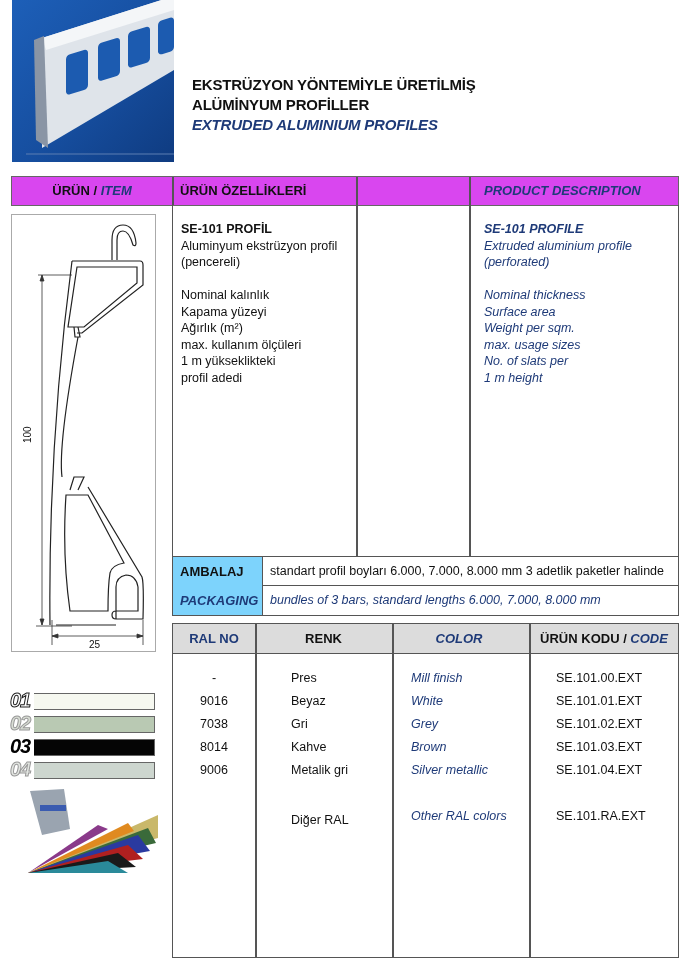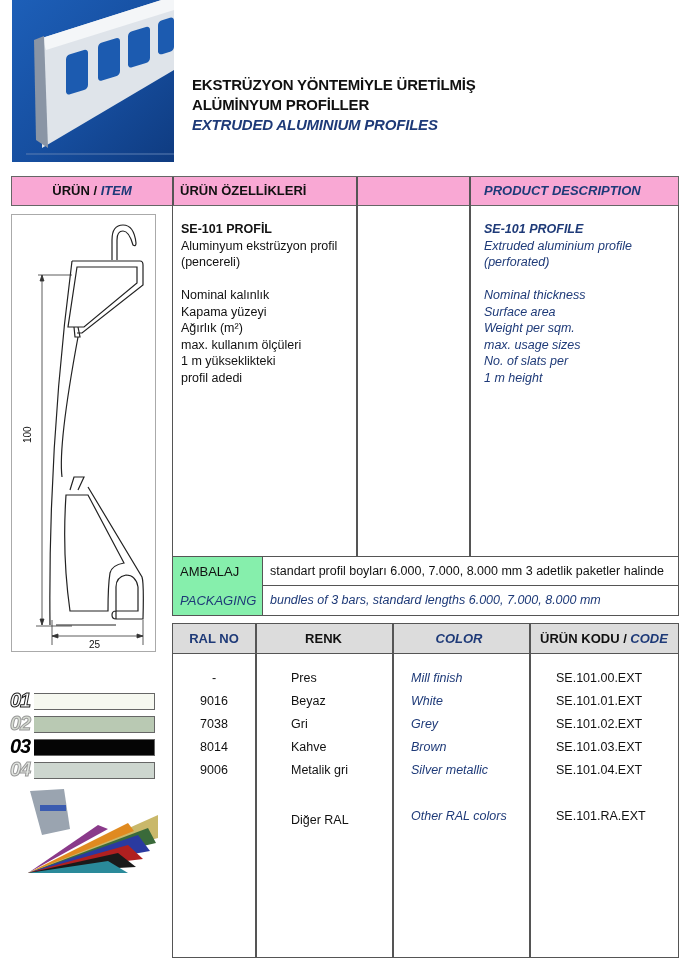--- a/index.html
+++ b/index.html
@@ -13,36 +13,36 @@
   
   #hero { left: 12px; top: 0; width: 162px; height: 162px;
           background: linear-gradient(135deg, #1d5fb8 0%, #164e9f 55%, #0f3b80 100%); overflow: hidden; }
   #hero svg { width: 100%; height: 100%; }
 
   
   #title { left: 192px; top: 75px; font-size: 15px; line-height: 20px; font-weight: bold; letter-spacing: -0.2px; }
   #title div { white-space: nowrap; }
 
   
-  .hdr { background: #f9a8d4; }
+  .hdr { background: #d946ef; }
   .line { background: #555; }
   .cell-txt { font-size: 12.5px; line-height: 16.5px; }
 
   #spec-head { left: 11px; top: 176px; width: 668px; height: 30px; border: 1px solid #666; }
   #spec-head .col { position: absolute; top: 0; height: 28px; line-height: 28px; font-size: 13px; font-weight: bold; }
 
   #item-panel { left: 11px; top: 214px; width: 145px; height: 438px; border: 1px solid #aaa; background: #fff; }
 
   #spec-body { left: 172px; top: 205px; width: 507px; height: 352px; border-left: 1.5px solid #555; border-right: 1.5px solid #555; }
   .vline { position: absolute; width: 1.5px; background: #555; }
 
   #pack { left: 172px; top: 556px; width: 507px; height: 60px; border: 1.5px solid #555; }
   #pack .row { position: absolute; left: 0; width: 100%; height: 29px; }
-  #pack .lbl { position: absolute; left: 0; top: 0; width: 90px; height: 29px; background: #86efac; border-right: 1.5px solid #555;
-               line-height: 29px; padding-left: 7px; font-size: 13px; font-weight: normal; }
+  #pack .lbl { position: absolute; left: 0; top: 0; width: 90px; height: 29px; background: #7dd3fc; border-right: 1.5px solid #555;
+               line-height: 29px; padding-left: 7px; font-size: 13px; font-weight: bold; }
   #pack .val { position: absolute; left: 97px; top: 0; height: 29px; line-height: 29px; font-size: 12.5px; white-space: nowrap; }
 
   #ral { left: 172px; top: 623px; width: 507px; height: 335px; border: 1.5px solid #555; }
   #ral .head { position: absolute; left: 0; top: 0; width: 100%; height: 30px; background: #dcdcdc; border-bottom: 1.5px solid #555; }
   #ral .hc { position: absolute; top: 0; height: 30px; line-height: 30px; font-size: 13px; font-weight: bold; text-align: center; }
   #ral .rc { position: absolute; font-size: 12.5px; height: 23px; line-height: 23px; white-space: nowrap; }
 
   .swatch { position: absolute; left: 10px; width: 145px; height: 18px; }
   .swatch .bar { position: absolute; left: 24px; top: 1px; right: 0; height: 17px; border: 1px solid #666; border-left: none; }
   .swatch .num { position: absolute; left: 0; top: -3px; font-size: 20px; font-weight: bold; font-style: italic; letter-spacing: -1px; text-align: right;

